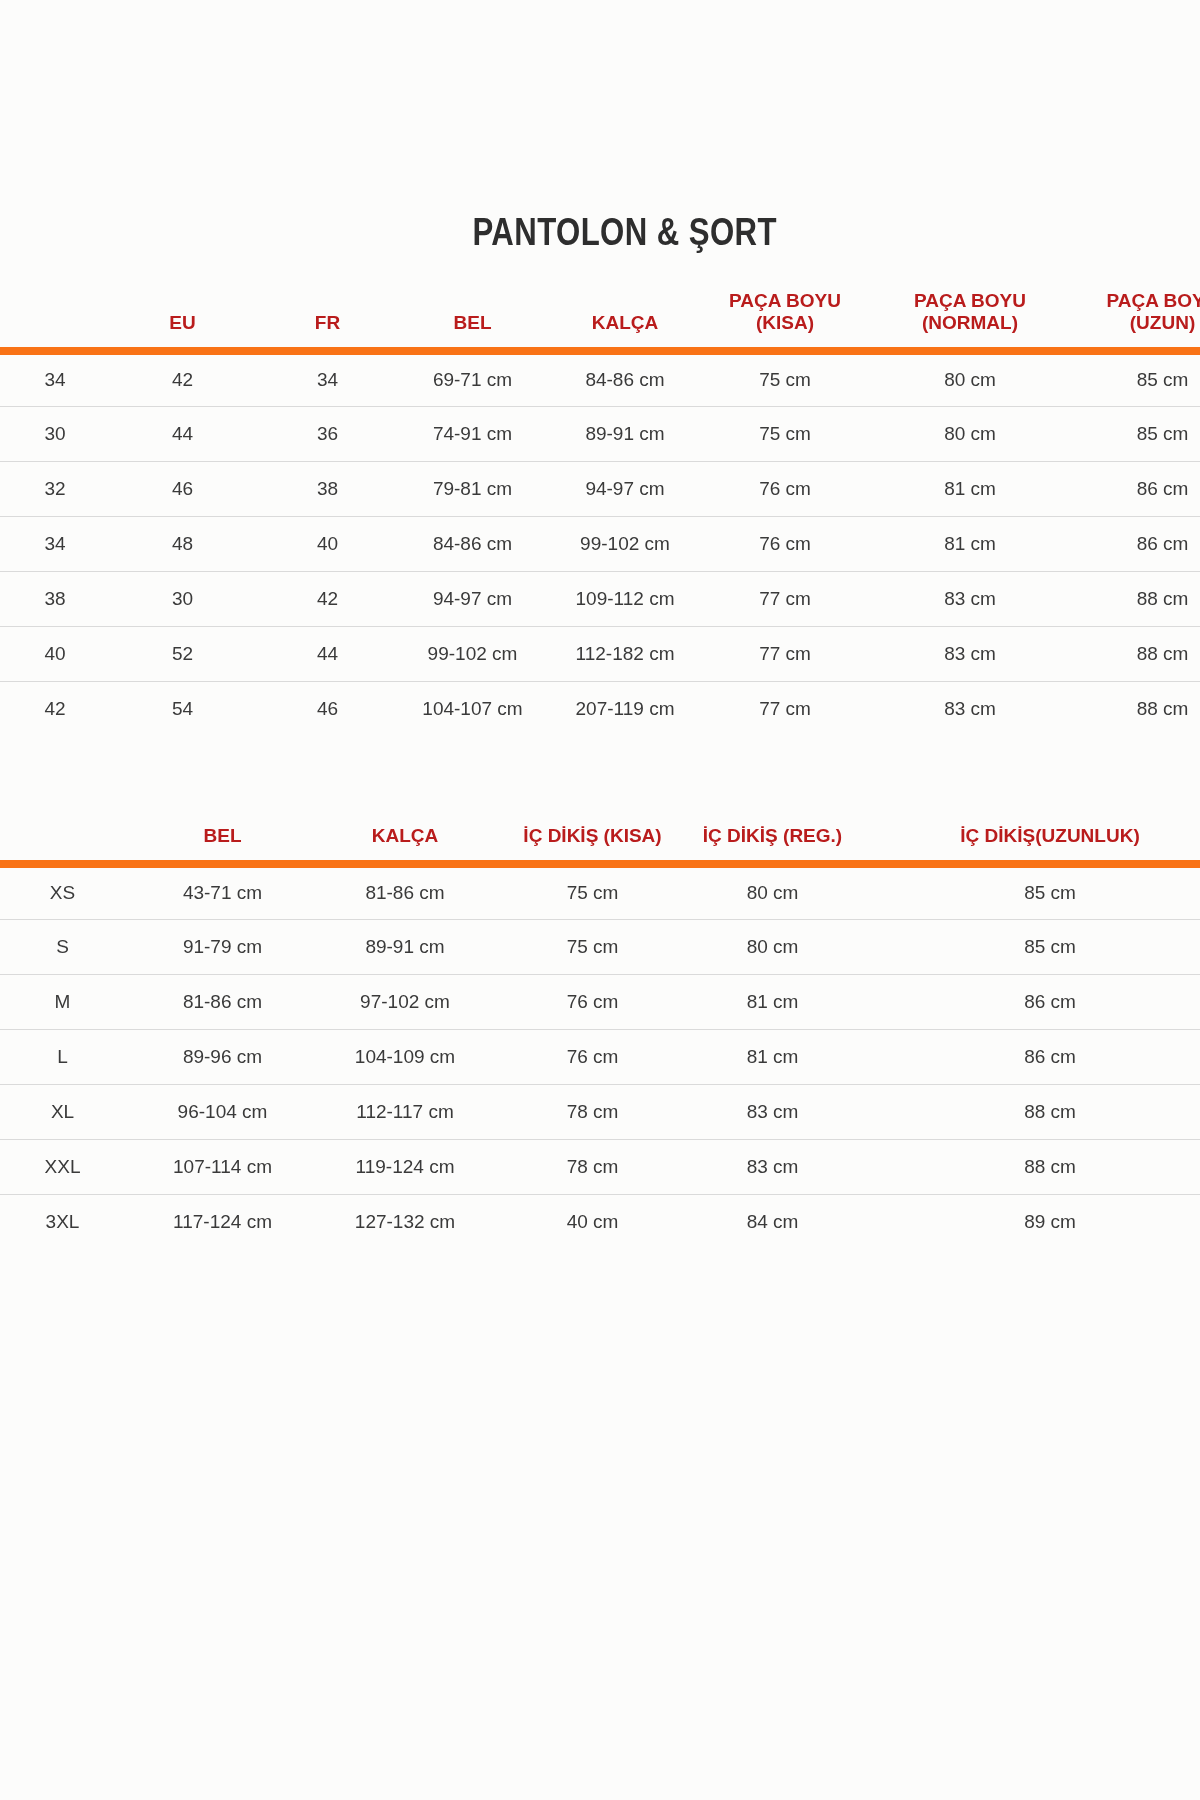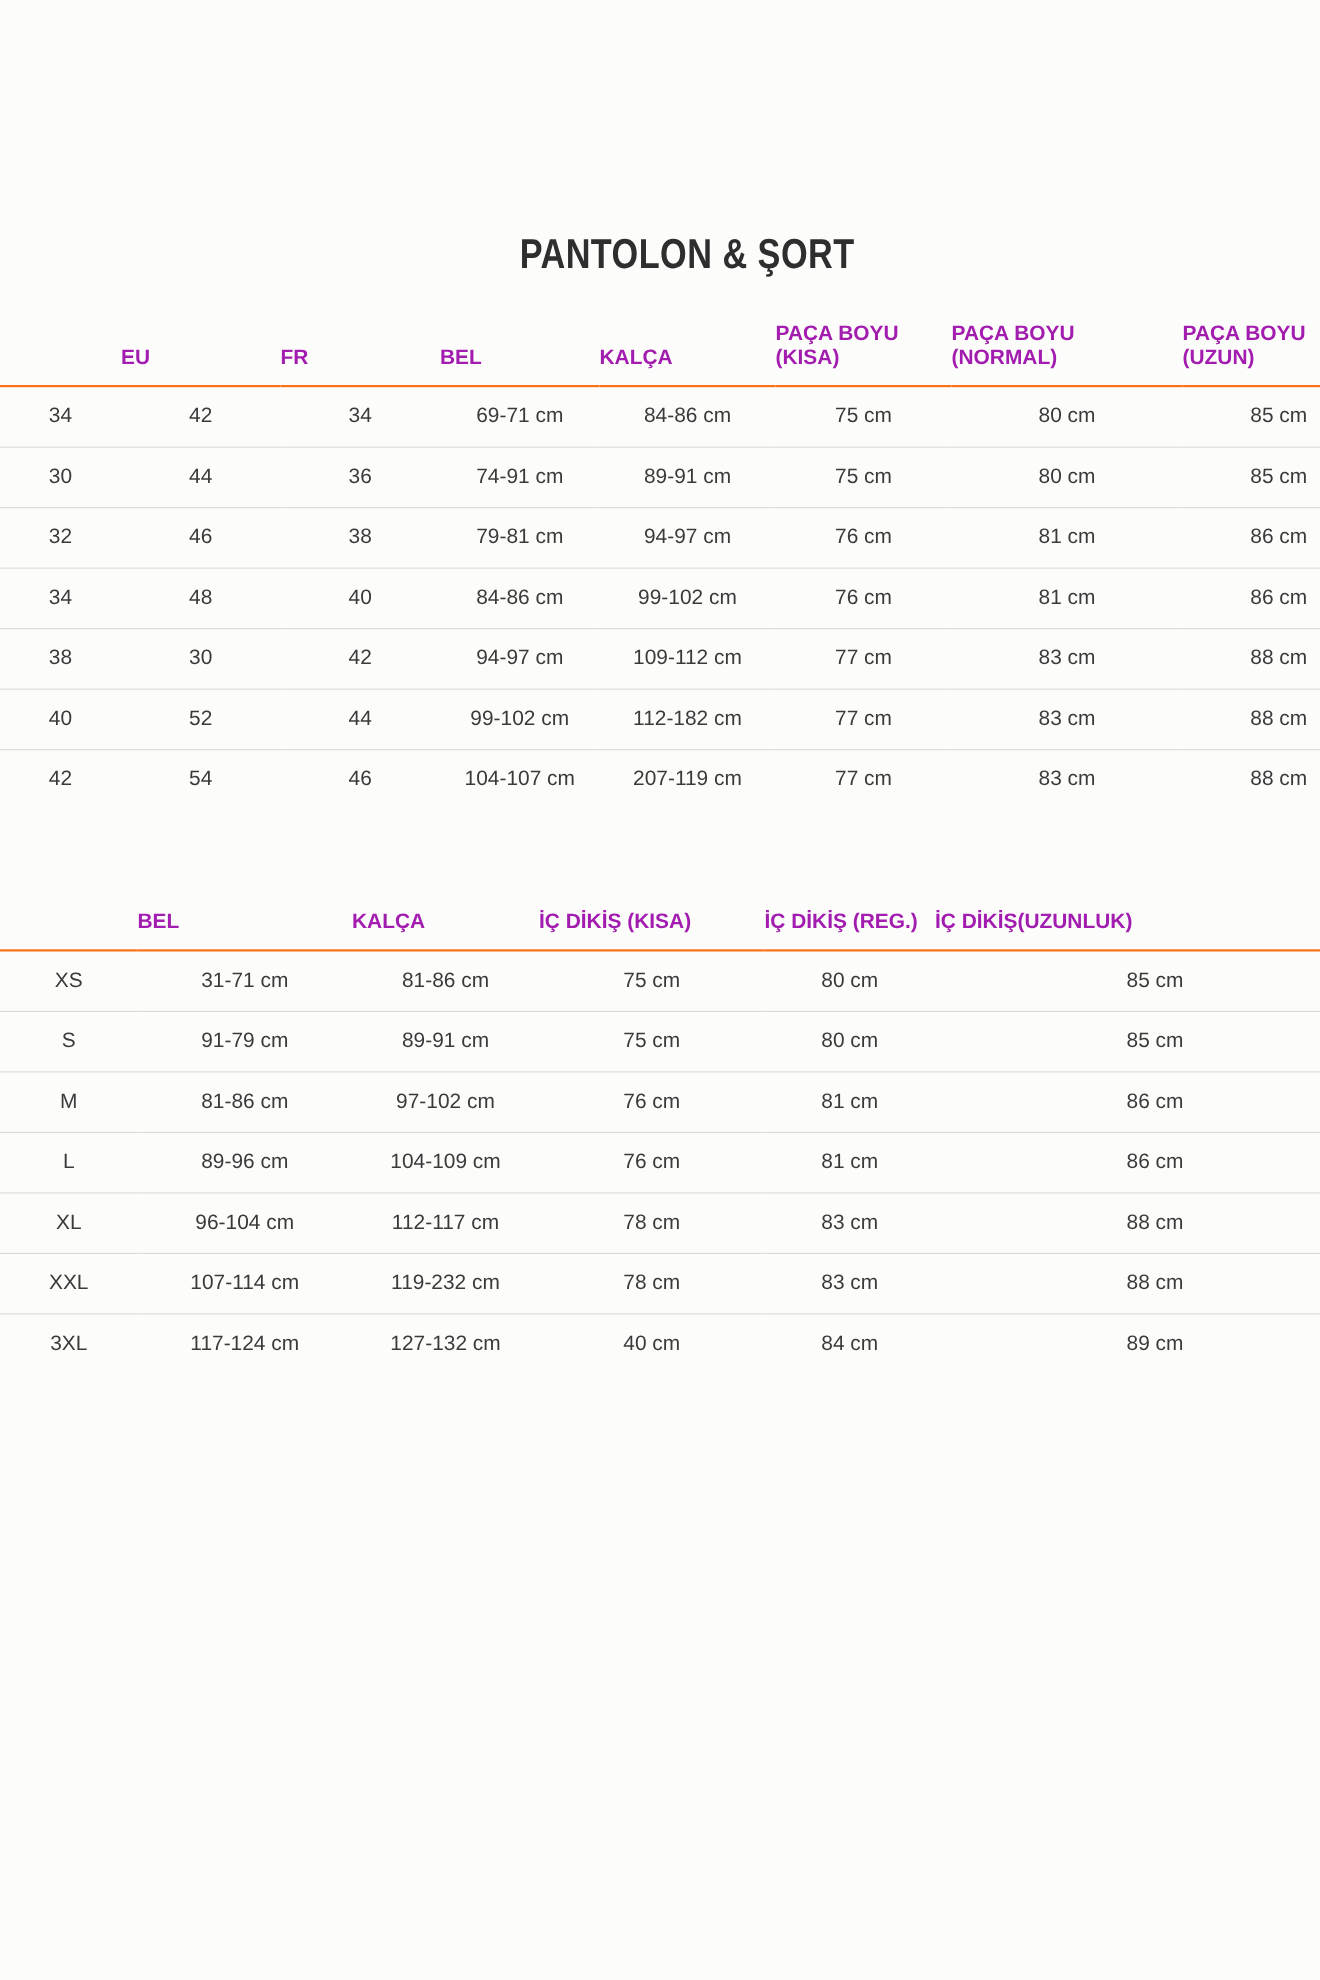--- a/index.html
+++ b/index.html
@@ -31,28 +31,28 @@
     transform-origin: center;
     letter-spacing: 0.5px;
   }
   table {
     width: 1250px;
     table-layout: fixed;
     border-collapse: collapse;
   }
   thead th {
     vertical-align: bottom;
-    text-align: left;
+    text-align: center;
     font-weight: bold;
     font-size: 19px;
     line-height: 22px;
     padding: 0 0 13px 0;
     white-space: pre-line;      
-    border-bottom: 2px solid #f97316;
-    color: #a21caf;
+    border-bottom: 8px solid #f97316;
+    color: #b91c1c;
   }
   .t1 thead th { height: 99px; }
   .t2 thead th { height: 128px; }
   tbody td {
     height: 55px;
     text-align: center;
     vertical-align: middle;
     font-size: 19px;
     color: #3a3a3a;
     white-space: nowrap;
@@ -191,21 +191,21 @@
           <th>BEL</th>
           <th>KALÇA</th>
           <th>İÇ DİKİŞ (KISA)</th>
           <th>İÇ DİKİŞ (REG.)</th>
           <th>İÇ DİKİŞ(UZUNLUK)</th>
         </tr>
       </thead>
       <tbody>
         <tr>
           <td>XS</td>
-          <td>31-71 cm</td>
+          <td>43-71 cm</td>
           <td>81-86 cm</td>
           <td>75 cm</td>
           <td>80 cm</td>
           <td>85 cm</td>
         </tr>
         <tr>
           <td>S</td>
           <td>91-79 cm</td>
           <td>89-91 cm</td>
           <td>75 cm</td>
@@ -232,21 +232,21 @@
           <td>XL</td>
           <td>96-104 cm</td>
           <td>112-117 cm</td>
           <td>78 cm</td>
           <td>83 cm</td>
           <td>88 cm</td>
         </tr>
         <tr>
           <td>XXL</td>
           <td>107-114 cm</td>
-          <td>119-232 cm</td>
+          <td>119-124 cm</td>
           <td>78 cm</td>
           <td>83 cm</td>
           <td>88 cm</td>
         </tr>
         <tr>
           <td>3XL</td>
           <td>117-124 cm</td>
           <td>127-132 cm</td>
           <td>40 cm</td>
           <td>84 cm</td>

